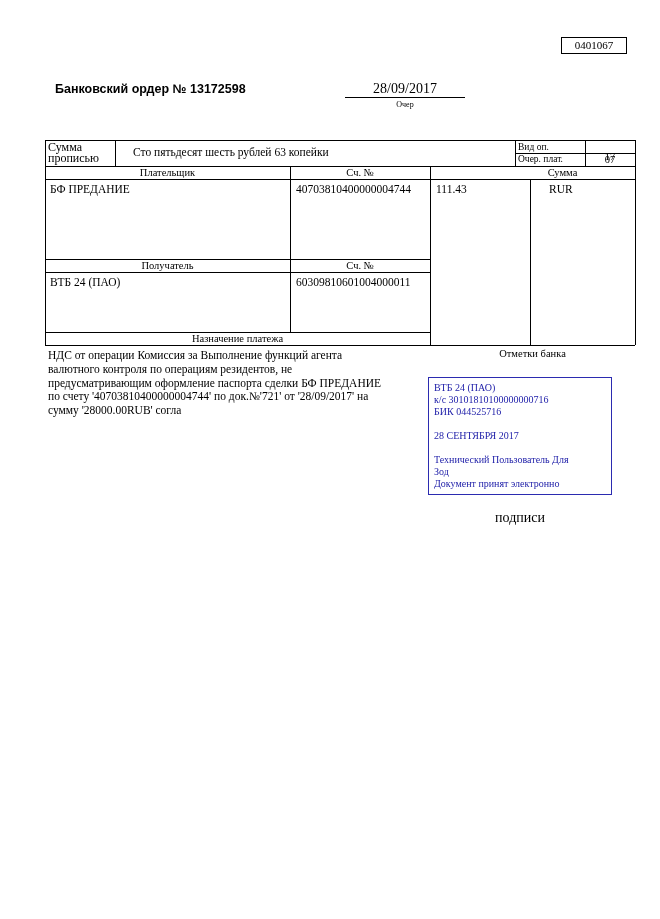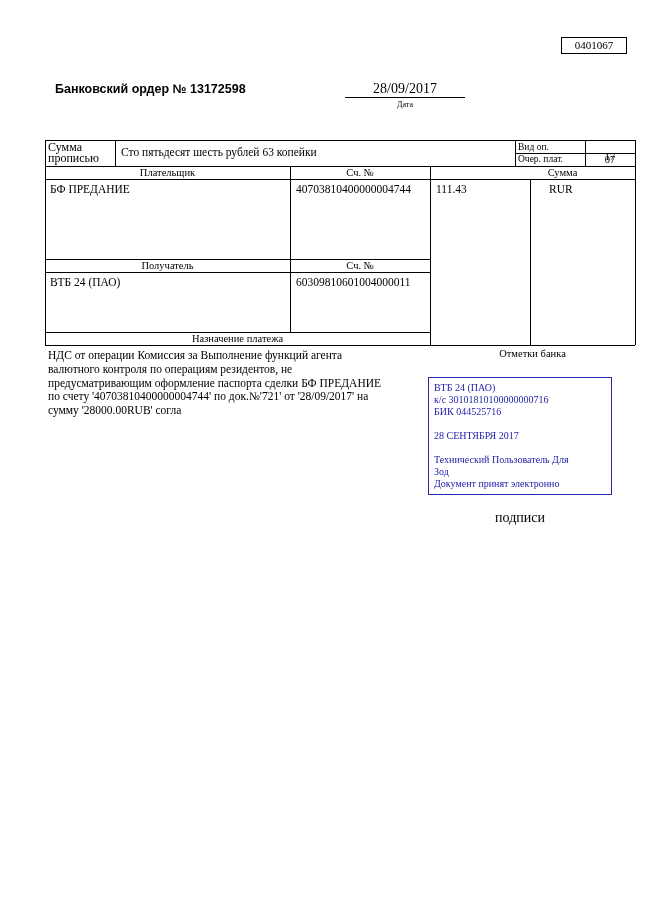--- a/index.html
+++ b/index.html
@@ -34,21 +34,21 @@
   #doc-date-label {
     left: 345px; top: 100px; width: 120px;
     font-size: 8px; text-align: center;
   }
 
   .cell-label { font-size: 10.5px; }
   .cell-value { font-size: 11.5px; }
   .small-label { font-size: 9.5px; }
 
   #amount-words-label { left: 48px; top: 142px; width: 64px; font-size: 12px; line-height: 11px; }
-  #amount-words-value { left: 121px; top: 146px; }
+  #amount-words-value { left: 133px; top: 146px; }
 
   #op-type-label { left: 518px; top: 142px; }
   #op-type-value { left: 585px; top: 141px; width: 50px; text-align: center; font-size: 10.5px; margin-top: 10px; }
   #op-priority-label { left: 518px; top: 154px; }
   #op-priority-value { left: 585px; top: 154px; width: 50px; text-align: center; font-size: 10.5px; }
 
   #payer-header { left: 45px; top: 167px; width: 245px; }
   #payer-account-header { left: 290px; top: 167px; width: 140px; }
   #sum-header { left: 460px; top: 167px; width: 205px; }
 
@@ -83,21 +83,21 @@
 </style>
 </head>
 <body>
 
 <div>
 
   <div id="form-code-box" class="abs">0401067</div>
 
   <div id="doc-title" class="abs">Банковский ордер № 13172598</div>
   <div id="doc-date" class="abs">28/09/2017</div>
-  <div id="doc-date-label" class="abs">Дата</div>
+  <div id="doc-date-label" class="abs">Очер</div>
 
   <div class="hl" style="left:45px; top:140px; width:590px;"></div>
   <div class="hl" style="left:515px; top:153px; width:120px;"></div>
   <div class="hl" style="left:45px; top:166px; width:590px;"></div>
   <div class="hl" style="left:45px; top:179px; width:590px;"></div>
   <div class="hl" style="left:45px; top:259px; width:385px;"></div>
   <div class="hl" style="left:45px; top:272px; width:385px;"></div>
   <div class="hl" style="left:45px; top:332px; width:385px;"></div>
   <div class="hl" style="left:45px; top:345px; width:590px;"></div>
 

